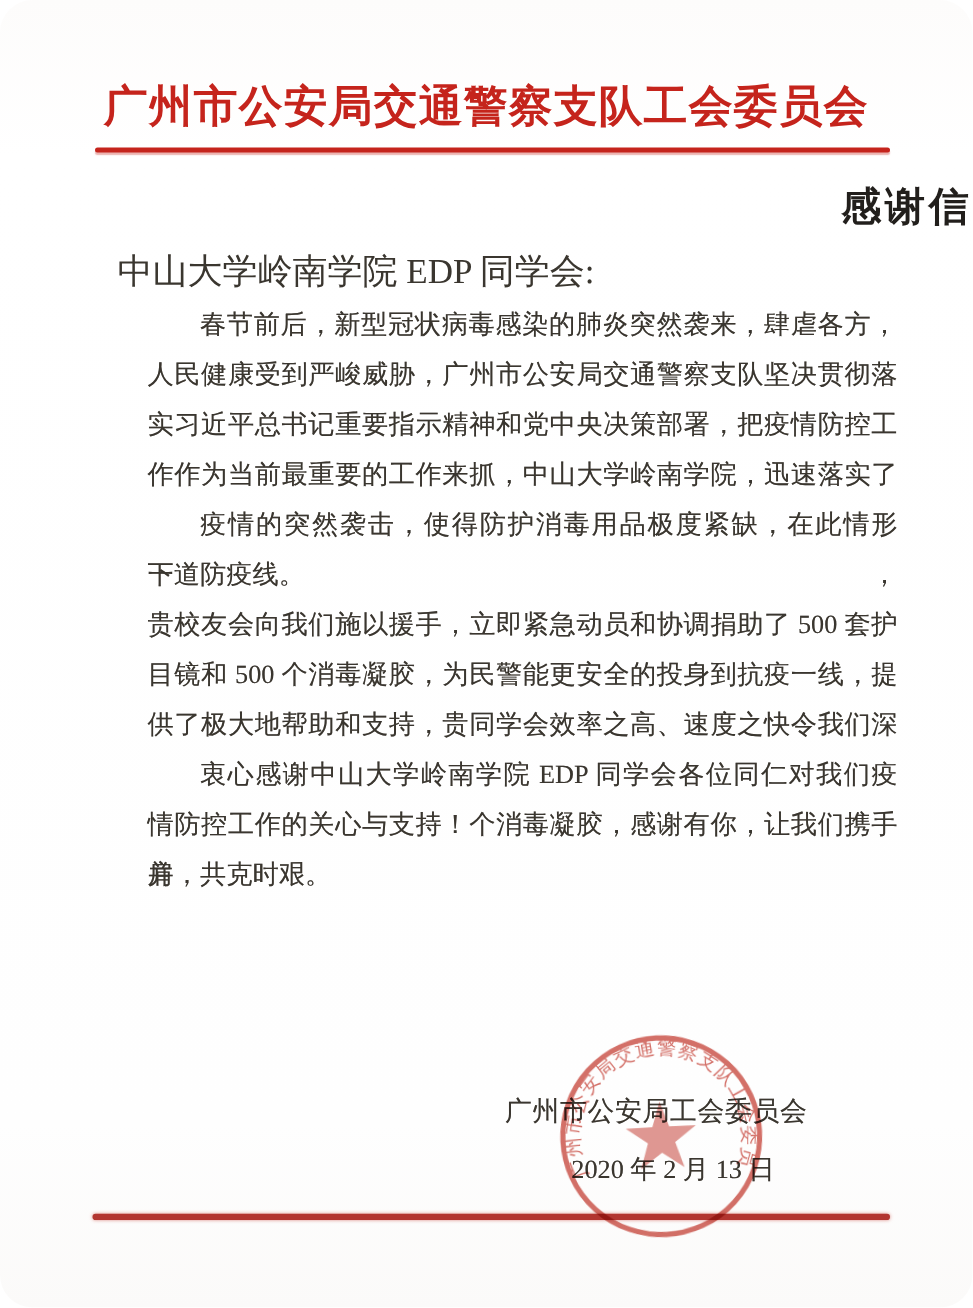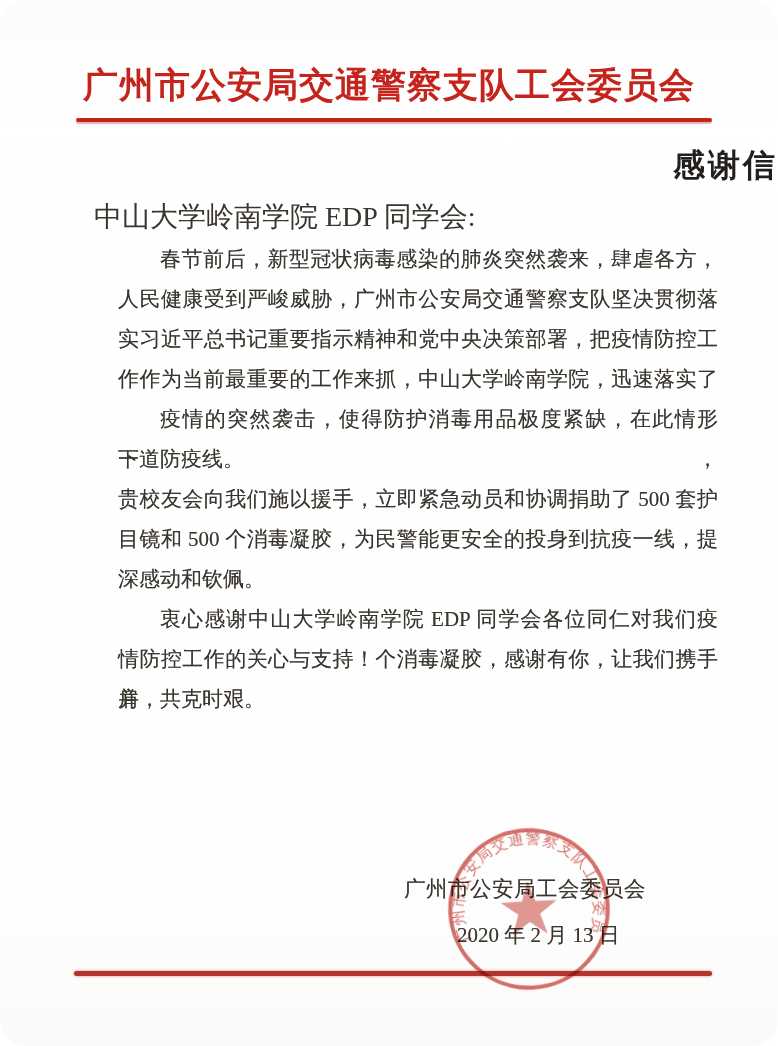--- a/index.html
+++ b/index.html
@@ -78,21 +78,21 @@
 
   <div class="body">
       <div class="body-line indent">春节前后，新型冠状病毒感染的肺炎突然袭来，肆虐各方，</div>
       <div class="body-line">人民健康受到严峻威胁，广州市公安局交通警察支队坚决贯彻落</div>
       <div class="body-line">实习近平总书记重要指示精神和党中央决策部署，把疫情防控工</div>
       <div class="body-line">作作为当前最重要的工作来抓，中山大学岭南学院，迅速落实了</div>
       <div class="body-line indent">疫情的突然袭击，使得防护消毒用品极度紧缺，在此情形下，</div>
       <div class="body-line para-end">一道防疫线。</div>
       <div class="body-line">贵校友会向我们施以援手，立即紧急动员和协调捐助了 500 套护</div>
       <div class="body-line">目镜和 500 个消毒凝胶，为民警能更安全的投身到抗疫一线，提</div>
-      <div class="body-line para-end">深感动和钦佩。</div>
+      <div class="body-line">供了极大地帮助和支持，贵同学会效率之高、速度之快令我们深</div>
       <div class="body-line indent">衷心感谢中山大学岭南学院 EDP 同学会各位同仁对我们疫</div>
       <div class="body-line">情防控工作的关心与支持！个消毒凝胶，感谢有你，让我们携手并</div>
       <div class="body-line para-end">肩，共克时艰。</div>
     </div>
 
   <div class="signature">广州市公安局工会委员会</div>
 
   <div class="date">2020 年 2 月 13 日</div>
 
   <div class="bottom-rule"></div>

